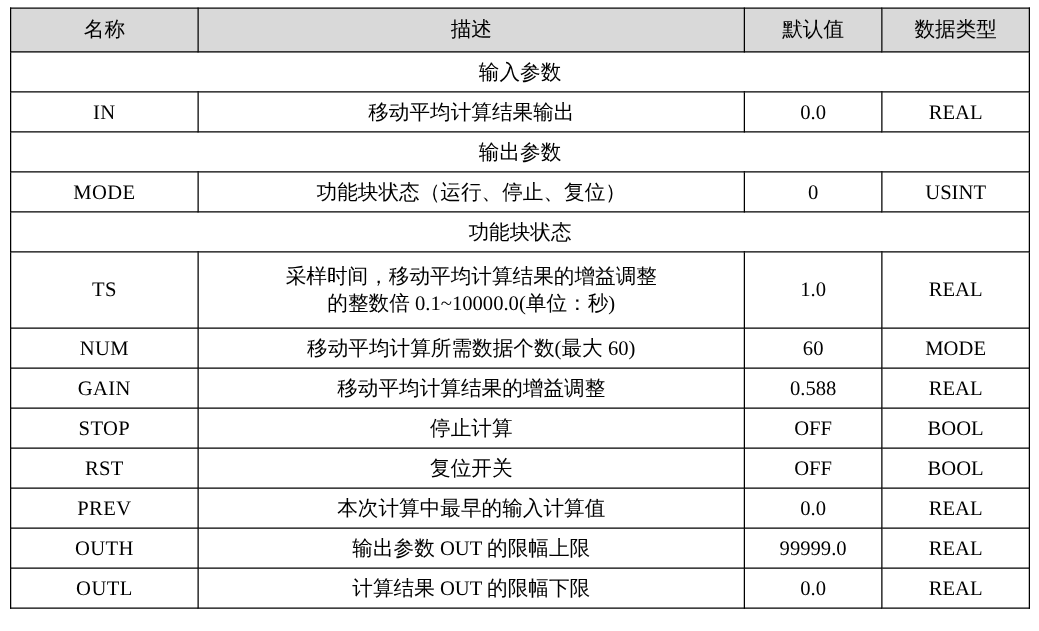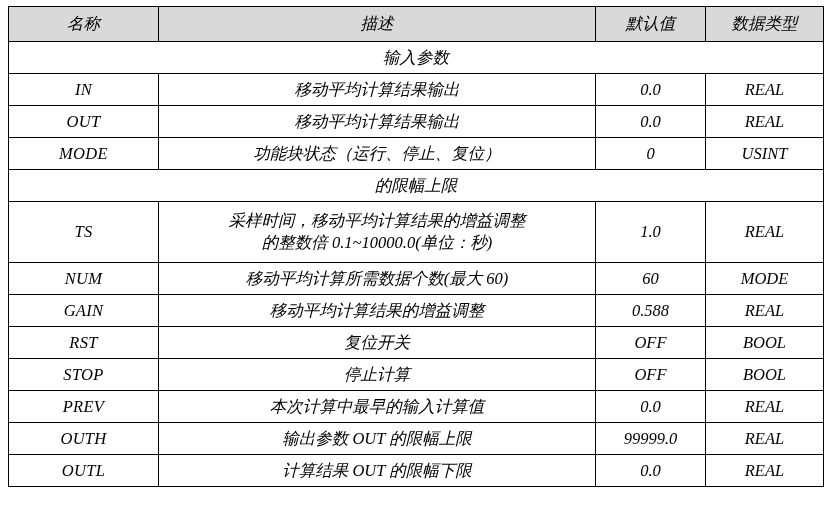--- a/index.html
+++ b/index.html
@@ -13,21 +13,20 @@
     font-family: "Liberation Serif", "DejaVu Serif", serif;
     color: #000000;
     overflow: hidden;
   }
   .page {
     width: 831px;
     height: 376px;
     position: relative;
     box-sizing: border-box;
     padding: 6px 24px 0 8px;
-    font-style: italic;
   }
   table.param-table {
     border-collapse: collapse;
     table-layout: fixed;
     width: 815px;
     margin: 0 auto;
     background: #ffffff;
   }
   table.param-table td,
   table.param-table th {
@@ -96,34 +95,31 @@
         <td class="section-cell" colspan="4">输入参数</td>
       </tr>
       <tr class="row-std">
         <td class="name-cell">IN</td>
         <td class="desc-cell">移动平均计算结果输出</td>
         <td>0.0</td>
         <td>REAL</td>
       </tr>
 
       <tr class="row-std">
-        <td class="name-cell">OUT</td>
-        <td class="desc-cell">移动平均计算结果输出</td>
-        <td>0.0</td>
-        <td>REAL</td>
+        <td class="section-cell" colspan="4">输出参数</td>
       </tr>
       <tr class="row-std">
         <td class="name-cell">MODE</td>
         <td class="desc-cell">功能块状态（运行、停止、复位）</td>
         <td>0</td>
         <td>USINT</td>
       </tr>
 
       <tr class="row-std">
-        <td class="section-cell" colspan="4">的限幅上限</td>
+        <td class="section-cell" colspan="4">功能块状态</td>
       </tr>
 
       <tr class="row-tall">
         <td class="name-cell">TS</td>
         <td class="desc-cell">
           <span class="desc-two-line">
             <span>采样时间，移动平均计算结果的增益调整</span>
             <span>的整数倍 0.1~10000.0(单位：秒)</span>
           </span>
         </td>
@@ -137,28 +133,28 @@
         <td>60</td>
         <td>MODE</td>
       </tr>
       <tr class="row-std">
         <td class="name-cell">GAIN</td>
         <td class="desc-cell">移动平均计算结果的增益调整</td>
         <td>0.588</td>
         <td>REAL</td>
       </tr>
       <tr class="row-std">
-        <td class="name-cell">RST</td>
-        <td class="desc-cell">复位开关</td>
+        <td class="name-cell">STOP</td>
+        <td class="desc-cell">停止计算</td>
         <td>OFF</td>
         <td>BOOL</td>
       </tr>
       <tr class="row-std">
-        <td class="name-cell">STOP</td>
-        <td class="desc-cell">停止计算</td>
+        <td class="name-cell">RST</td>
+        <td class="desc-cell">复位开关</td>
         <td>OFF</td>
         <td>BOOL</td>
       </tr>
       <tr class="row-std">
         <td class="name-cell">PREV</td>
         <td class="desc-cell">本次计算中最早的输入计算值</td>
         <td>0.0</td>
         <td>REAL</td>
       </tr>
       <tr class="row-std">

